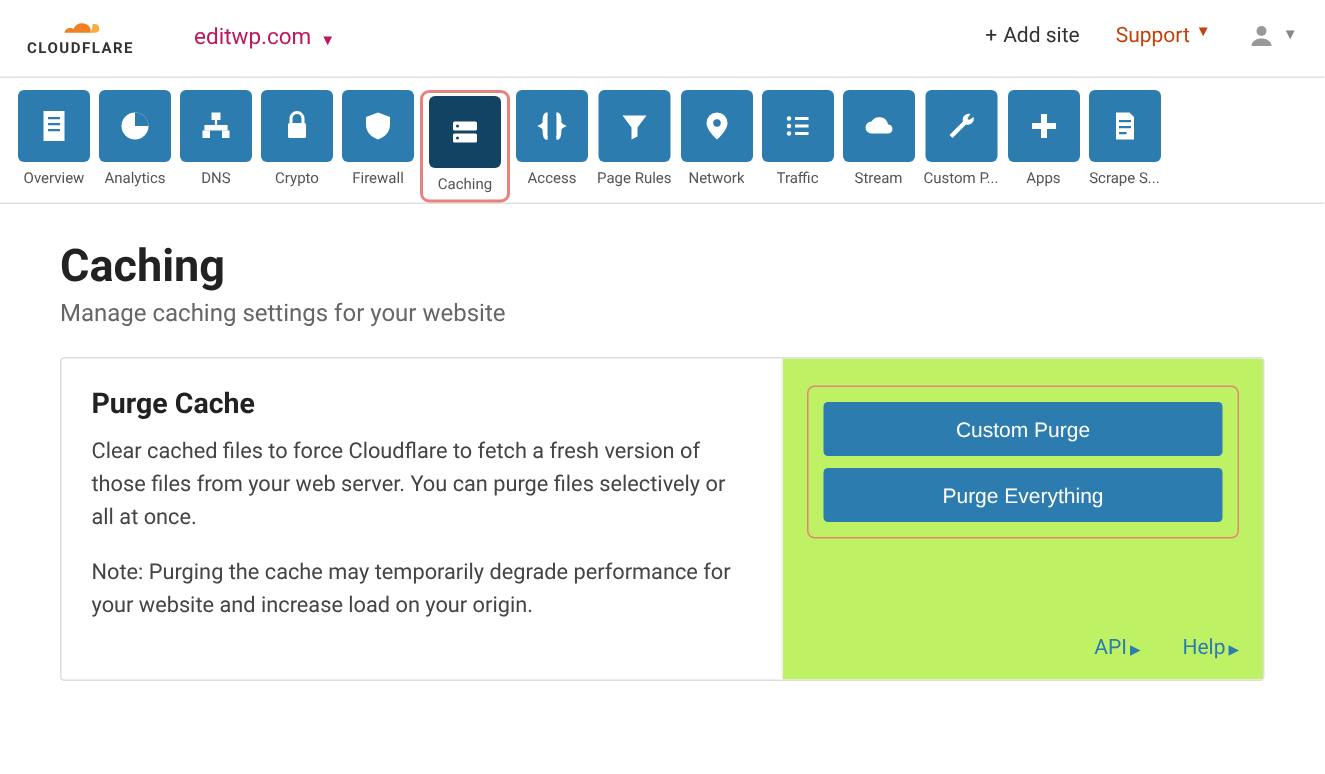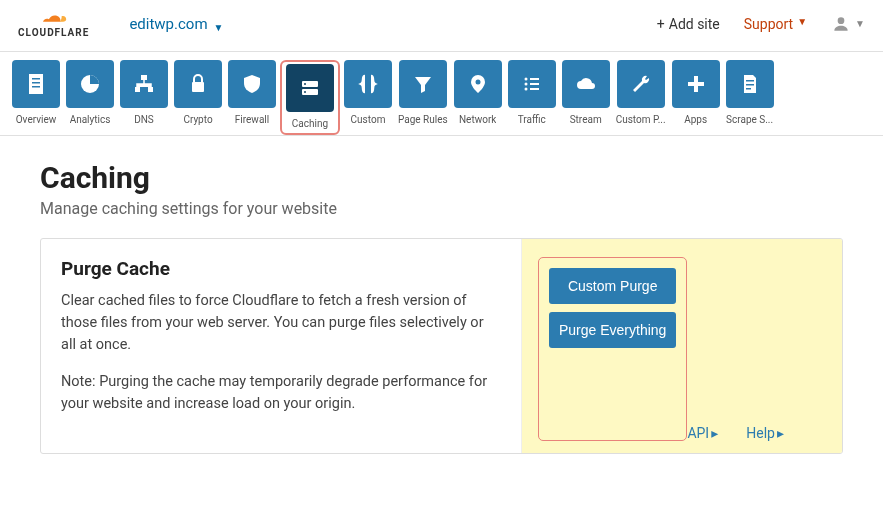--- a/index.html
+++ b/index.html
@@ -1,39 +1,39 @@
 <!DOCTYPE html>
 <html><head>
 <meta charset="utf-8">
 <style>
 *{box-sizing:border-box;margin:0;padding:0}
 body{font-family:-apple-system,BlinkMacSystemFont,"Segoe UI",Roboto,Arial,sans-serif;background:#fff;width:883px;height:516px;overflow:hidden;color:#333}
 .header{display:flex;align-items:center;padding:8px 18px 12px;border-bottom:1px solid #e0e0e0;height:52px}
 .logo{display:flex;flex-direction:column;align-items:center;margin-right:40px}
 .logo-icon{width:40px;height:18px}
 .logo-text{font-size:10px;font-weight:700;letter-spacing:1px;color:#333}
-.domain-selector{display:flex;align-items:flex-end;gap:6px;color:#0369a1;font-size:15px;cursor:pointer}
+.domain-selector{display:flex;align-items:flex-end;gap:6px;color:#be185d;font-size:15px;cursor:pointer}
 .header-right{margin-left:auto;display:flex;align-items:center;gap:24px}
 .add-site{display:flex;align-items:center;gap:4px;color:#333;font-size:14px;cursor:pointer}
 .support{display:flex;align-items:flex-start;gap:4px;color:#c2410c;font-size:14px;cursor:pointer}
 .user-menu{display:flex;align-items:center;gap:4px;color:#888;cursor:pointer}
 .nav-tabs{display:flex;padding:8px 10px 0;border-bottom:1px solid #e0e0e0;gap:2px}
 .nav-tab{display:flex;flex-direction:column;align-items:center;padding:0 2px 6px;cursor:pointer;min-width:52px}
 .nav-icon{width:48px;height:48px;background:#2c7cb0;border-radius:4px;display:flex;align-items:center;justify-content:center;margin-bottom:6px}
 .nav-icon svg{width:24px;height:24px;fill:#fff}
 .nav-tab.active .nav-icon{background:#124363}
 .nav-tab.active{border:2px solid #e8827a;border-radius:6px;padding:4px 4px 4px}
 .nav-tab.active .nav-icon{margin-top:-2px}
 .nav-label{font-size:10px;color:#555;white-space:nowrap;max-width:56px;overflow:hidden;text-overflow:ellipsis}
 .content{padding:24px 40px}
 .page-title{font-size:30px;font-weight:700;color:#222;margin-bottom:4px}
 .page-subtitle{font-size:16px;color:#666;margin-bottom:20px}
 .card{border:1px solid #ddd;border-radius:3px;display:flex;overflow:hidden}
 .card-left{flex:1;padding:18px 20px 22px;border-right:1px solid #eee}
-.card-right{width:320px;background:#fef9c3;padding:18px 16px 12px;display:flex;flex-direction:row}
+.card-right{width:320px;background:#bef264;padding:18px 16px 12px;display:flex;flex-direction:column}
 .card-title{font-size:19px;font-weight:700;color:#222;margin-bottom:10px}
 .card-text{font-size:14.5px;color:#444;line-height:1.5;margin-bottom:16px}
 .card-text b{font-weight:400}
 .purge-box{border:1.5px solid #e8827a;border-radius:5px;padding:10px;display:flex;flex-direction:column;gap:8px}
 .purge-btn{background:#2c7cb0;color:#fff;border:none;border-radius:3px;padding:10px;font-size:14px;cursor:pointer;text-align:center}
 .card-footer{margin-top:auto;display:flex;justify-content:flex-end;gap:28px;padding-top:26px}
 .footer-link{color:#2c7cb0;font-size:14px;cursor:pointer;display:flex;align-items:center;gap:2px}
 .caret{font-size:10px}
 </style>
 </head>
@@ -130,21 +130,21 @@
         </svg>
       </div>
       <span class="nav-label">Caching</span>
     </div>
   <div class="nav-tab">
       <div class="nav-icon">
         <svg viewBox="0 0 24 24" fill="none" stroke="#fff" stroke-width="2.5">
           <path d="M9 4c-2 0-2 2-2 4s0 3-2 4c2 1 2 2 2 4s0 4 2 4M15 4c2 0 2 2 2 4s0 3 2 4c-2 1-2 2-2 4s0 4-2 4"></path>
         </svg>
       </div>
-      <span class="nav-label">Custom</span>
+      <span class="nav-label">Access</span>
     </div>
   <div class="nav-tab">
       <div class="nav-icon">
         <svg viewBox="0 0 24 24" fill="#fff">
           <path d="M4 5h16l-6 8v6l-4 2v-8z"></path>
         </svg>
       </div>
       <span class="nav-label">Page Rules</span>
     </div>
   <div class="nav-tab">

